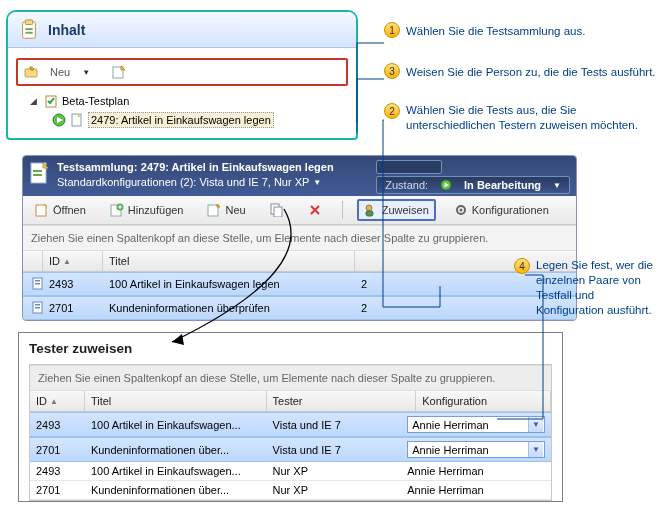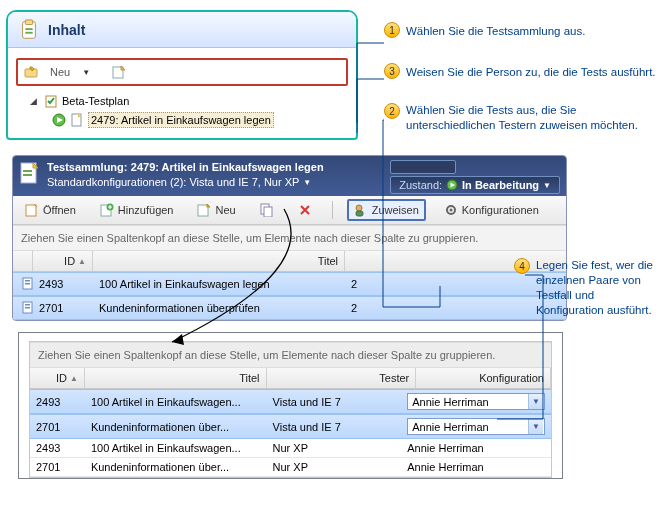--- a/index.html
+++ b/index.html
@@ -19,40 +19,40 @@
 .btn-new, .btn-add { display: flex; align-items: center; gap: 4px; padding: 2px 6px; color: #555; }
 .dropdown-arrow { font-size: 8px; color: #333; }
 .tree { padding-left: 12px; }
 .tree-row { display: flex; align-items: center; gap: 4px; padding: 2px 2px; }
 .tree-caret { font-size: 9px; color: #444; width: 10px; }
 .tree-icon { width: 14px; height: 14px; }
 .selected-node { background: #f6efd6; border: 1px dotted #999; padding: 1px 2px; }
 .tree-child { margin-left: 22px; }
 
 
-.panel2 { position: absolute; left: 12px; top: 155px; width: 555px; border: 1px solid #8892b4; border-radius: 4px; overflow: hidden; }
+.panel2 { position: absolute; left: 22px; top: 155px; width: 555px; border: 1px solid #8892b4; border-radius: 4px; overflow: hidden; }
 .panel2-header { background: linear-gradient(#344978, #425b95); color: #fff; padding: 4px 6px 2px 6px; display: flex; align-items: flex-start; gap: 6px; }
 .panel2-header-left { flex: 1; }
 .panel2-title-line { display: flex; align-items: center; gap: 6px; }
 .panel2-title { font-weight: bold; font-size: 12px; }
 .panel2-req { color: #cdd9ee; }
 .panel2-sub { color: #fff; font-size: 11px; margin-top: 2px; display: flex; align-items: center; gap: 4px; }
-.state-box { display: flex; align-items: center; gap: 4px; border: 1px solid #7090c0; background: linear-gradient(#2a3b5e, #3c548c); padding: 2px 8px; border-radius: 2px; margin-top: 1px; white-space: nowrap; text-align: right; }
+.state-box { display: flex; align-items: center; gap: 12px; border: 1px solid #7090c0; background: linear-gradient(#2a3b5e, #3c548c); padding: 2px 8px; border-radius: 2px; margin-top: 1px; white-space: nowrap; text-align: right; }
 .state-label { color: #cdd9ee; }
 .state-val { color: #fff; font-weight: bold; }
 
 .toolbar { background: linear-gradient(#f9f9f9, #e9e9e9); border-bottom: 1px solid #c9c9c9; padding: 3px 6px; display: flex; align-items: center; gap: 12px; }
 .tb-btn { display: flex; align-items: center; gap: 4px; padding: 2px 5px; color: #333; border: 1px solid transparent; border-radius: 2px; cursor: pointer; }
 .tb-sep { width: 1px; height: 18px; background: #c0c0c0; margin: 0 2px; }
 .tb-btn.highlight { border: 2px solid #4a70b8; background: #e8f0fd; }
 
 .groupbar { background: #f3f3f3; color: #666; padding: 6px 8px; border-bottom: 1px solid #ddd; border-top: 1px solid #ddd; }
 
 .grid-header { display: flex; background: linear-gradient(#f8f8f8, #e8e8e8); border-bottom: 1px solid #c9c9c9; }
-.gh-cell { padding: 4px 6px; border-right: 1px solid #d0d0d0; color: #222; display:flex; align-items:center; gap:3px;justify-content:flex-end; }
+.gh-cell { padding: 4px 6px; border-right: 1px solid #d0d0d0; color: #222; display:flex; align-items:center; gap:3px; }
 .grid-row { display: flex; border-bottom: 1px solid #e6e6e6; align-items: center; }
 .grid-row.sel { background: linear-gradient(#d3e5ff, #bcd8fb); border-top: 1px solid #9cc2f0; border-bottom: 1px solid #9cc2f0; }
 .gc { padding: 3px 6px; overflow: hidden; white-space: nowrap; }
 .row-icon { width: 14px; height: 14px; margin-left: 2px; }
 
 .panel2 .c0 { width: 20px; }
 .panel2 .c-id { width: 60px; }
 .panel2 .c-title { width: 252px; }
 .panel2 .c-prio { width: 80px; }
 .sort-arrow { font-size: 8px; color: #7a7a7a; }
@@ -254,20 +254,21 @@
           <rect x="4" y="4" width="5" height="1.5" fill="#6a8cc0"></rect>
           <rect x="4" y="7" width="5" height="1.5" fill="#6a8cc0"></rect>
         </svg></div>
     <div class="gc c-id">2701</div>
     <div class="gc c-title">Kundeninformationen überprüfen</div>
     <div class="gc c-prio">2</div>
   </div>
 </div>
 
 <div class="panel3">
+  <div class="panel3-title">Tester zuweisen</div>
   <div class="panel3-inner">
     <div class="groupbar">Ziehen Sie einen Spaltenkopf an diese Stelle, um Elemente nach dieser Spalte zu gruppieren.</div>
     <div class="grid-header">
       <div class="gh-cell c-id">
           <span>ID</span>
           <span class="sort-arrow">▲</span>
         </div>
       <div class="gh-cell c-title">Titel</div>
       <div class="gh-cell c-tester">Tester</div>
       <div class="gh-cell c-conf">Konfiguration</div>

